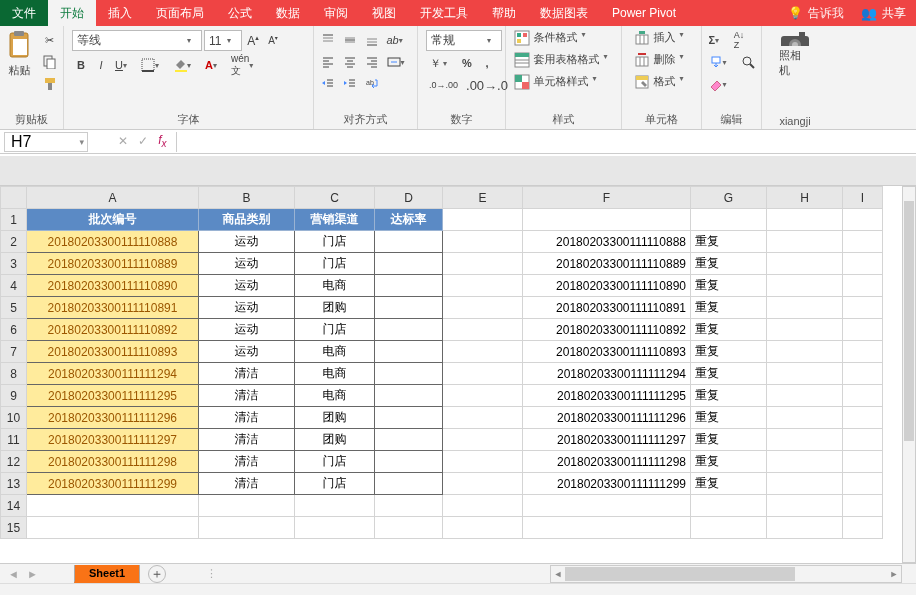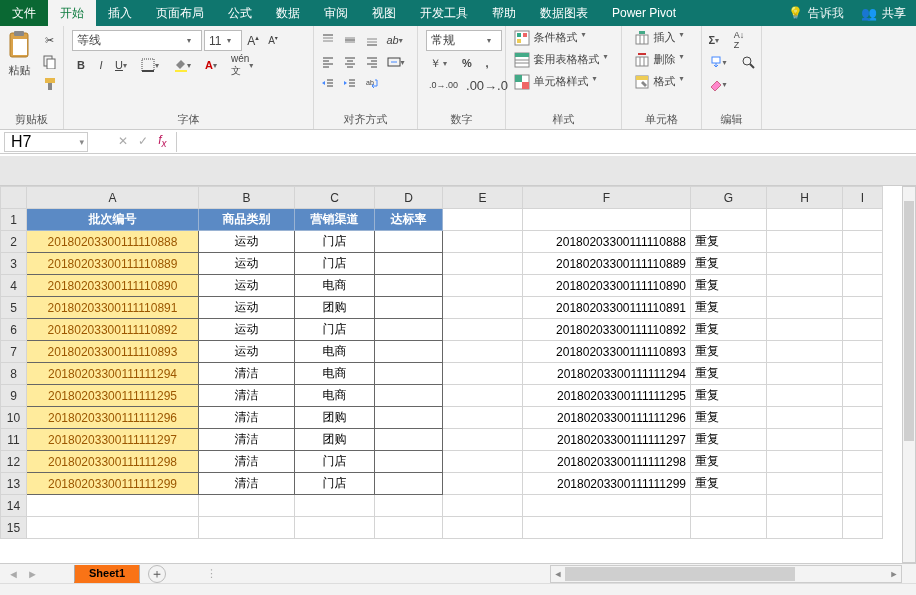--- a/index.html
+++ b/index.html
@@ -1,19 +1,19 @@
 <!DOCTYPE html>
 <html><head>
 <meta charset="utf-8">
 <style>
 * { box-sizing: border-box; margin: 0; padding: 0; font-family: "Microsoft YaHei", sans-serif; }
 body { background: #fff; overflow: hidden; width: 916px; height: 595px; position: relative; }
 
 
-.tabs { background: #0f766e; height: 26px; display: flex; align-items: center; color: #fff; font-size: 12px; }
+.tabs { background: #ef4444; height: 26px; display: flex; align-items: center; color: #fff; font-size: 12px; }
 .tab { padding: 0 12px; height: 26px; line-height: 26px; cursor: pointer; }
 .tab.active { background: #f3f3f3; color: #0e7b3f; }
 .tab.file { background: #0a6833; }
 .tabs-right { margin-left: auto; display: flex; align-items: center; }
 .tell-me { font-size: 12px; opacity: 0.9; padding: 0 8px; display: flex; align-items: center; gap: 4px;}
 .share-btn { padding: 0 10px; display: flex; align-items: center; gap: 4px; }
 
 
 .ribbon { background: #f3f3f3; height: 104px; border-bottom: 1px solid #ccc; display: flex; font-size: 11px; color: #444; }
 .group { border-right: 1px solid #d9d9d9; padding: 4px 8px 2px 8px; display: flex; flex-direction: column; justify-content: space-between; align-items: center; }
@@ -414,20 +414,34 @@
             <svg width="14" height="14">
               <path d="M2 10 L8 4 L12 8 L6 14 Z" fill="#f8c" stroke="#c68"></path>
             </svg>
             <span class="dd">▾</span>
           </div>
       </div>
     </div>
     <div class="group-label">编辑</div>
   </div>
 
+  <div class="group" style="width:66px; border-right:none;">
+    <div class="group-body">
+      <div class="icon-big">
+        <svg width="32" height="26">
+            <rect x="2" y="6" width="28" height="18" rx="3" fill="#555"></rect>
+            <circle cx="16" cy="15" r="6" fill="#888"></circle>
+            <circle cx="16" cy="15" r="3" fill="#bbb"></circle>
+            <rect x="20" y="2" width="6" height="4" fill="#555"></rect>
+          </svg>
+        <span>照相机</span>
+      </div>
+    </div>
+    <div class="group-label">xiangji</div>
+  </div>
 </div>
 
 <div class="formula-row">
   <div class="name-box">
       <span>H7</span>
     </div>
   <div class="fx-area">
     <span>✕</span>
     <span>✓</span>
     <span class="fx-icon">f<sub>x</sub></span>

